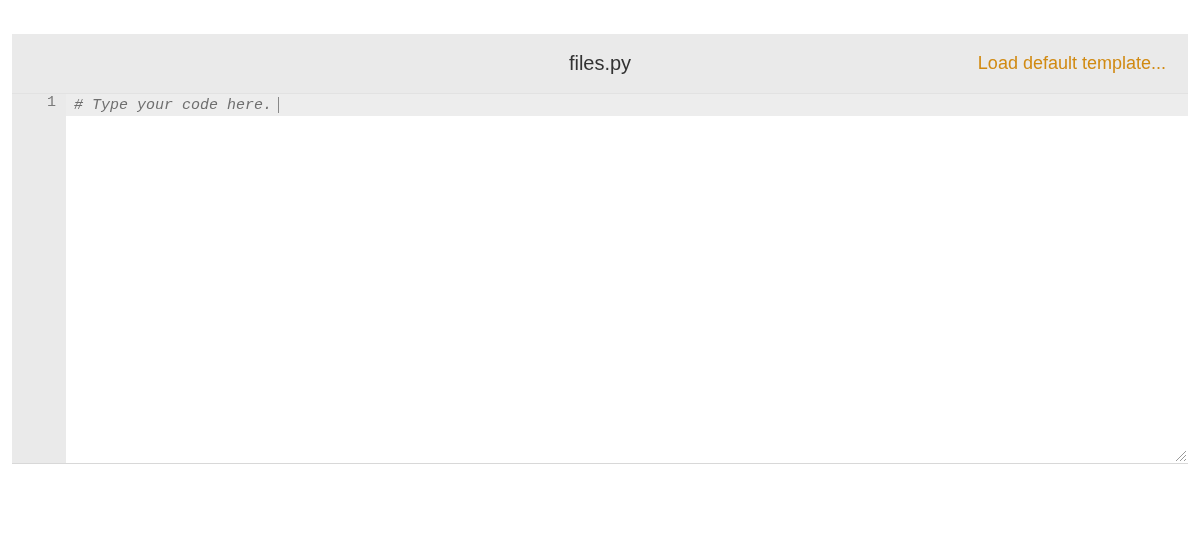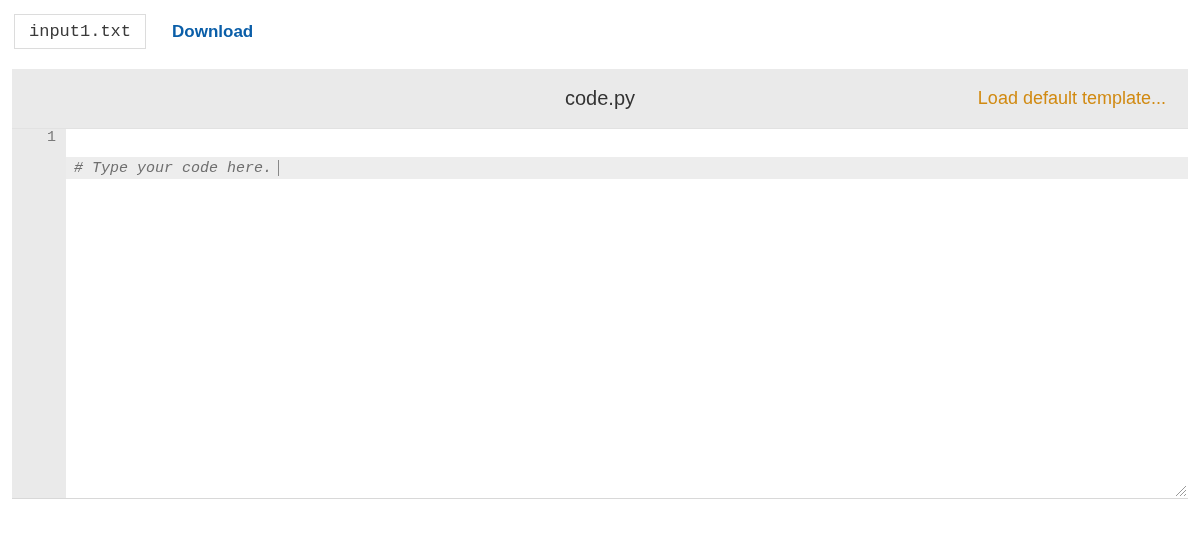--- a/index.html
+++ b/index.html
@@ -84,21 +84,20 @@
     }
     .content-col {
       flex: 1;
       position: relative;
     }
     .code-line {
       display: flex;
       height: 22px;
       align-items: center;
       background: #ededed;
-      margin-top: 28px;
     }
     .line-number {
       width: 54px;
       text-align: right;
       padding-right: 10px;
       font-family: "Courier New", Courier, monospace;
       font-size: 15px;
       color: #7a7a7a;
       flex-shrink: 0;
       margin-left: -54px;
@@ -130,29 +129,25 @@
       display: block;
     }
     .first-row-wrapper{
       display:flex;
     }
   </style>
 </head>
 <body>
 
 <div class="downloads-section">
-  <div class="downloads-row">
-    <span class="filename-chip">input1.txt</span>
-    <a class="download-link">Download</a>
-  </div>
 </div>
 
 <div class="editor-wrap">
   <div class="editor-header">
-    <div class="editor-filename">code.py</div>
+    <div class="editor-filename">files.py</div>
     <div class="load-template">Load default template...</div>
   </div>
   <div class="code-area">
     <div class="gutter"></div>
     <div class="content-col">
       <div class="first-row-wrapper">
         <div class="line-number">1</div>
         <div class="code-line" style="flex:1;">
           <span class="code-text"># Type your code here.</span>
           <span class="cursor-mark"></span>

